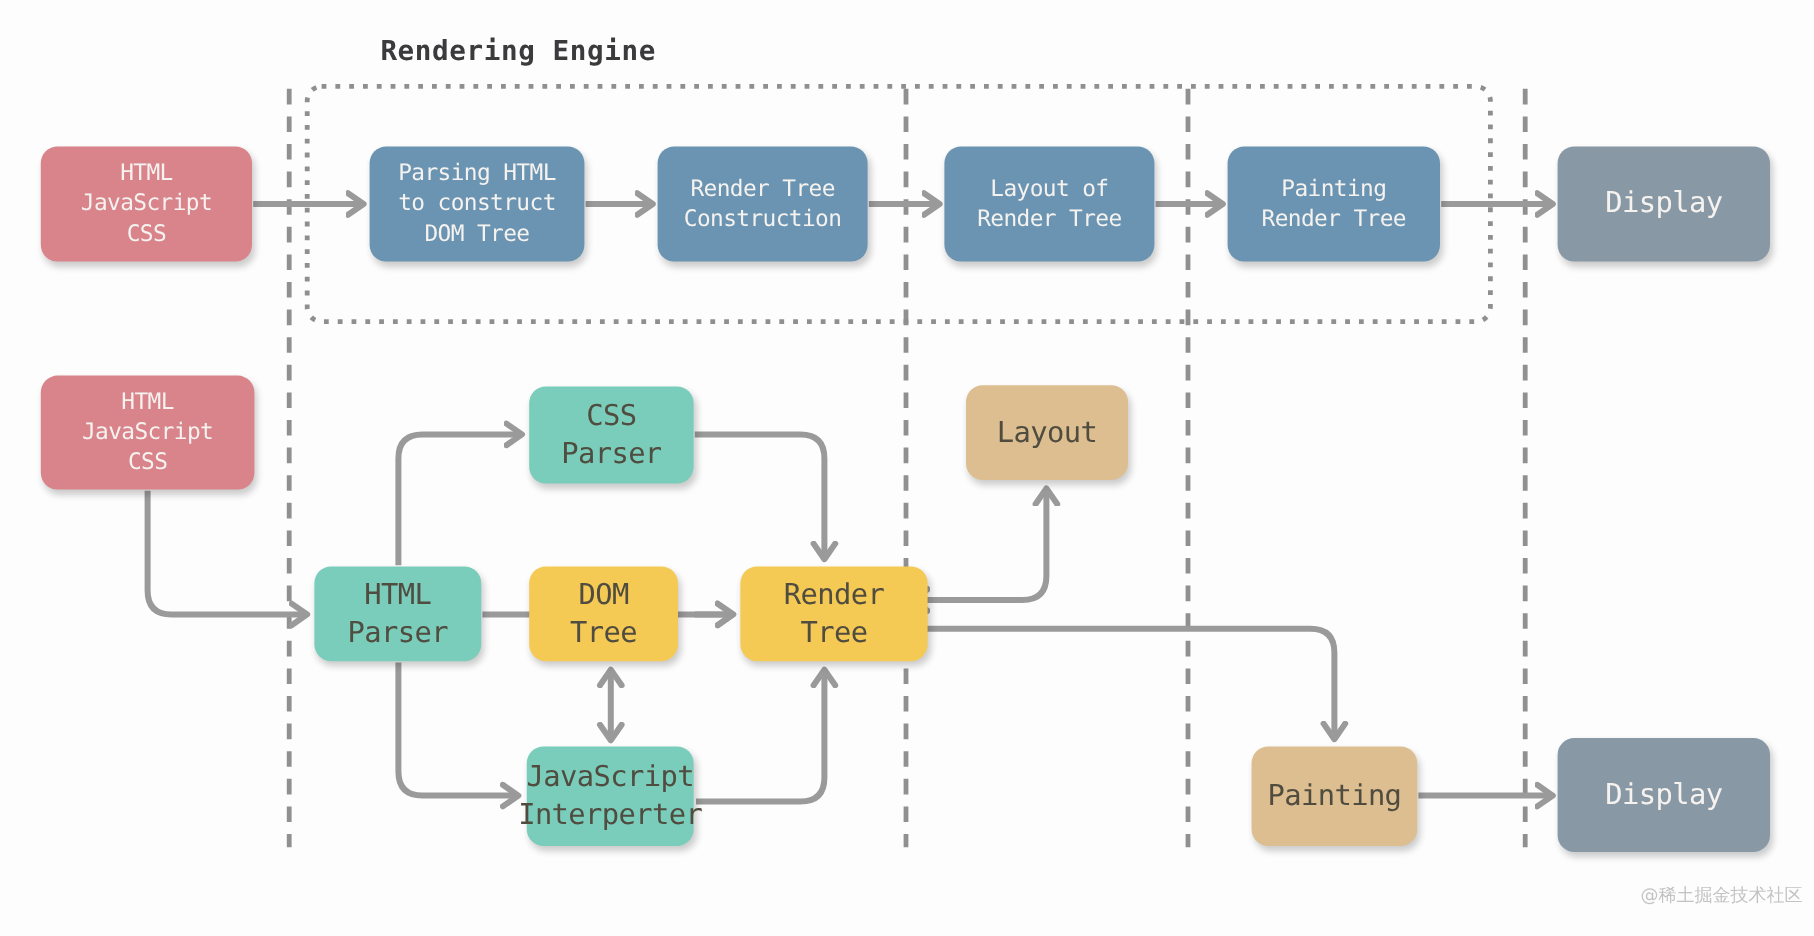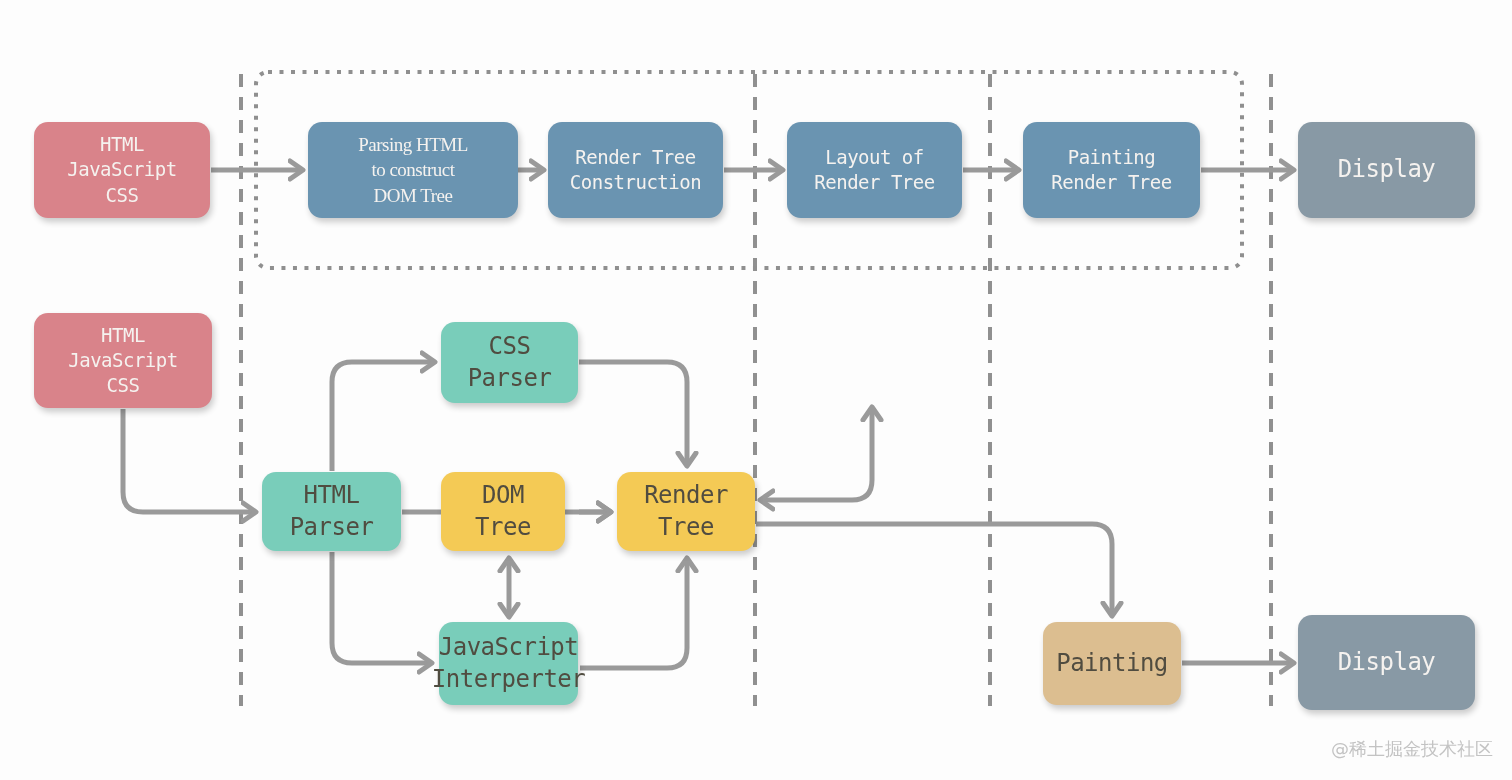--- a/index.html
+++ b/index.html
@@ -29,23 +29,23 @@
   .c-tan      {background:var(--tan);      color:var(--darkText);}
   .f19{font-size:19px;}
   .f20{font-size:24px;}
   #diagram-title{
     position:absolute;left:317px;top:30px;
     font-size:23px;font-weight:bold;color:var(--titleText);
     letter-spacing:0.5px;
   }
   #watermark{
     position:absolute;left:1322px;top:737px;width:180px;
-    font-size:18px;color:var(--watermark);
+    font-size:15px;color:var(--watermark);
     font-family:"DejaVu Sans","Liberation Sans",sans-serif;
-    text-align:center;white-space:nowrap;
+    text-align:right;white-space:nowrap;
   }
 </style>
 </head>
 <body>
 
 <div id="canvas">
 
   <svg id="connectors" viewBox="0 0 1512 780" xmlns="http://www.w3.org/2000/svg">
     <defs>
       <marker id="arr" viewBox="-15 -15 30 30" refX="0" refY="0" markerWidth="30" markerHeight="30" markerUnits="userSpaceOnUse" orient="auto-start-reverse">
@@ -76,45 +76,47 @@
       <path d="M579,512 L611,512" marker-end="url(#arr)"></path>
       <path d="M332,552 L332,643 Q332,663 352,663 L432,663" marker-end="url(#arr)"></path>
       <path d="M509,558 L509,617" marker-start="url(#arr)" marker-end="url(#arr)"></path>
       <path d="M580,668 L667,668 Q687,668 687,648 L687,558" marker-end="url(#arr)"></path>
       <path d="M760,500 L852,500 Q872,500 872,480 L872,407" marker-start="url(#arr)" marker-end="url(#arr)"></path>
       <path d="M756,524 L1092,524 Q1112,524 1112,544 L1112,616" marker-end="url(#arr)"></path>
       <path d="M1182,663 L1294,663" marker-end="url(#arr)"></path>
     </g>
   </svg>
 
+  <div id="diagram-title">Rendering Engine</div>
 
   <div class="node c-red f19" style="left:34px;  top:122px; width:176px; height:96px;">HTML
 JavaScript
 CSS</div>
-  <div class="node c-blue f19" style="left:308px; top:122px; width:210px; height:96px;font-family:Liberation Serif, serif;">Parsing HTML
+  <div class="node c-blue f19" style="left:308px; top:122px; width:179px; height:96px;">Parsing HTML
 to construct
 DOM Tree</div>
   <div class="node c-blue f19" style="left:548px; top:122px; width:175px; height:96px;">Render Tree
 Construction</div>
   <div class="node c-blue f19" style="left:787px; top:122px; width:175px; height:96px;">Layout of
 Render Tree</div>
   <div class="node c-blue f19" style="left:1023px;top:122px; width:177px; height:96px;">Painting
 Render Tree</div>
   <div class="node c-grayblue f20" style="left:1298px;top:122px; width:177px; height:96px;">Display</div>
 
   <div class="node c-red f19" style="left:34px;  top:313px; width:178px; height:95px;">HTML
 JavaScript
 CSS</div>
   <div class="node c-teal f20" style="left:262px; top:472px; width:139px; height:79px;">HTML
 Parser</div>
   <div class="node c-teal f20" style="left:441px; top:322px; width:137px; height:81px;">CSS
 Parser</div>
   <div class="node c-yellow f20" style="left:441px; top:472px; width:124px; height:79px;">DOM
 Tree</div>
-  <div class="node c-yellow f20" style="left:617px; top:472px; width:138px; height:79px;">Render
+  <div class="node c-yellow f20" style="left:617px; top:472px; width:156px; height:79px;">Render
 Tree</div>
   <div class="node c-teal f20" style="left:439px; top:622px; width:139px; height:83px;">JavaScript
 Interperter</div>
+  <div class="node c-tan f20" style="left:805px; top:321px; width:135px; height:79px;">Layout</div>
   <div class="node c-tan f20" style="left:1043px;top:622px; width:138px; height:83px;">Painting</div>
   <div class="node c-grayblue f20" style="left:1298px;top:615px; width:177px; height:95px;">Display</div>
 
   <div id="watermark">@稀土掘金技术社区</div>
 </div>
 
 </body></html>

